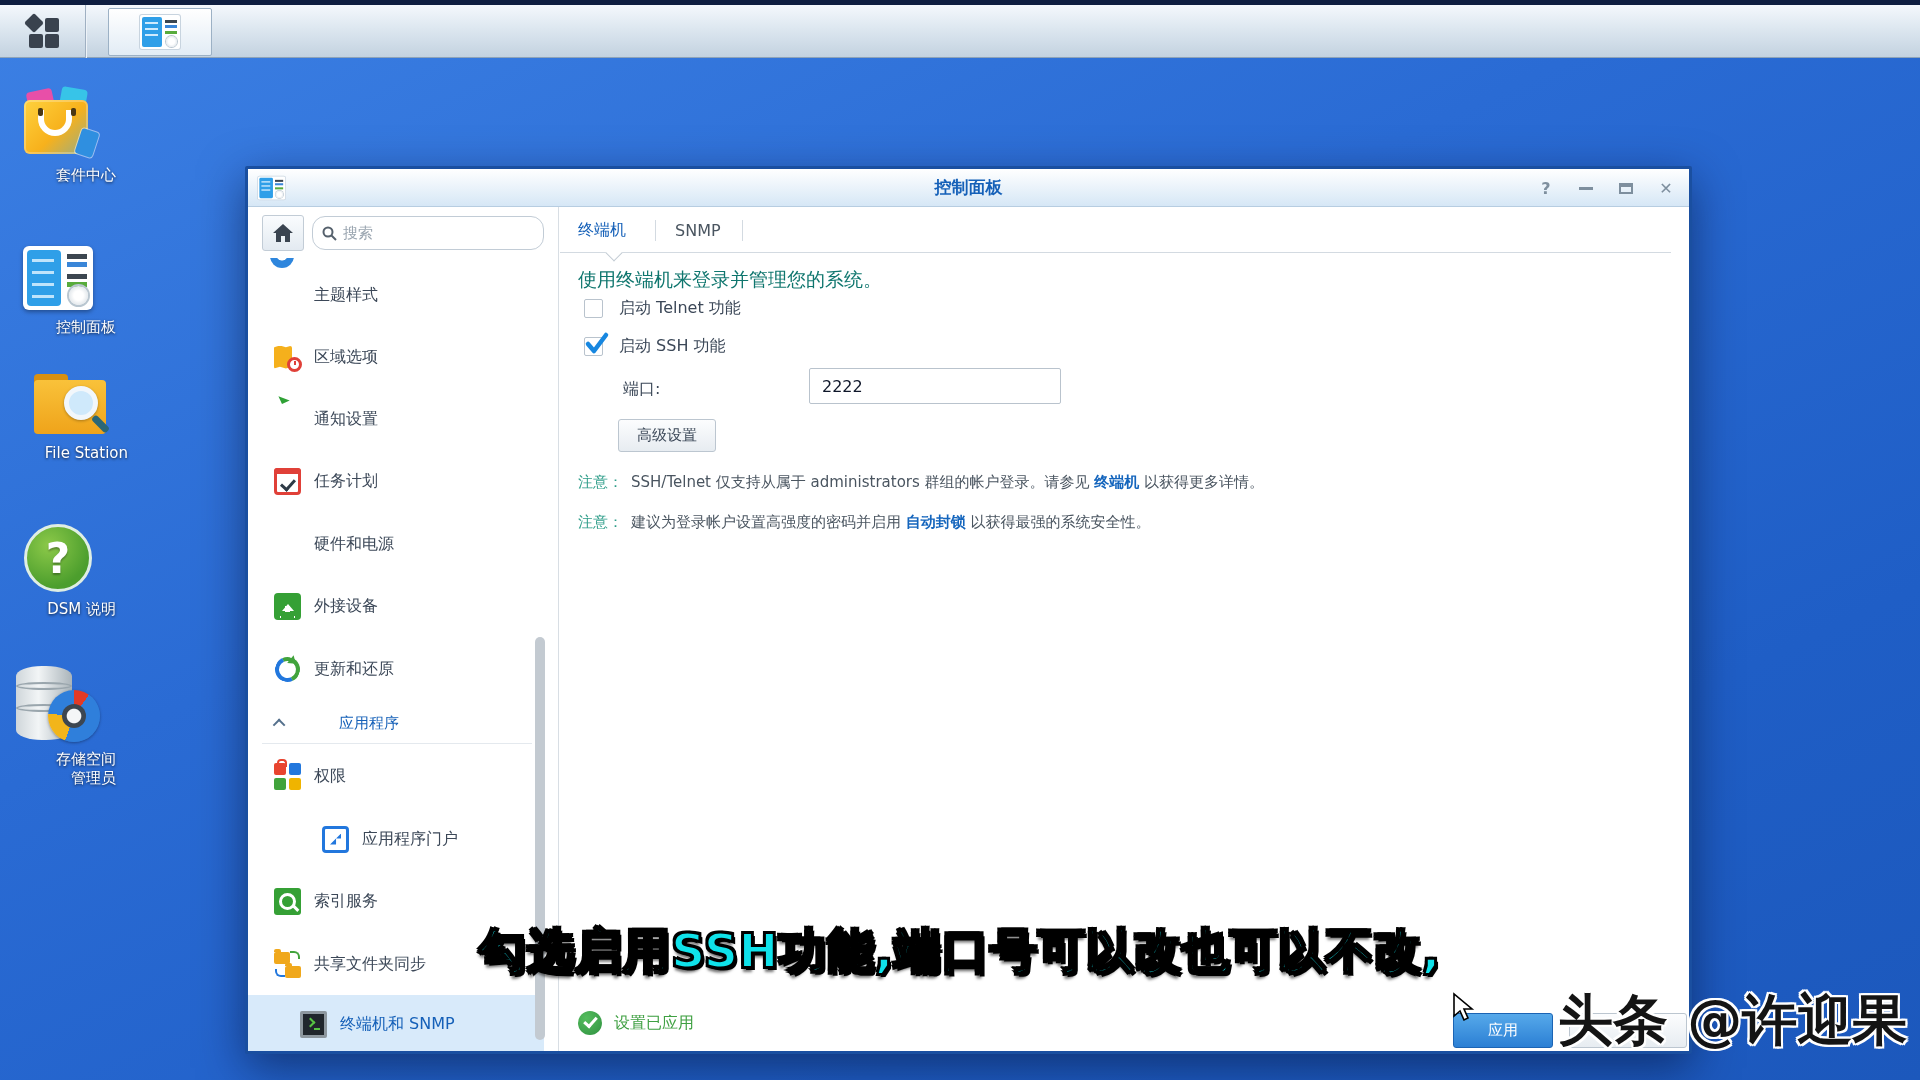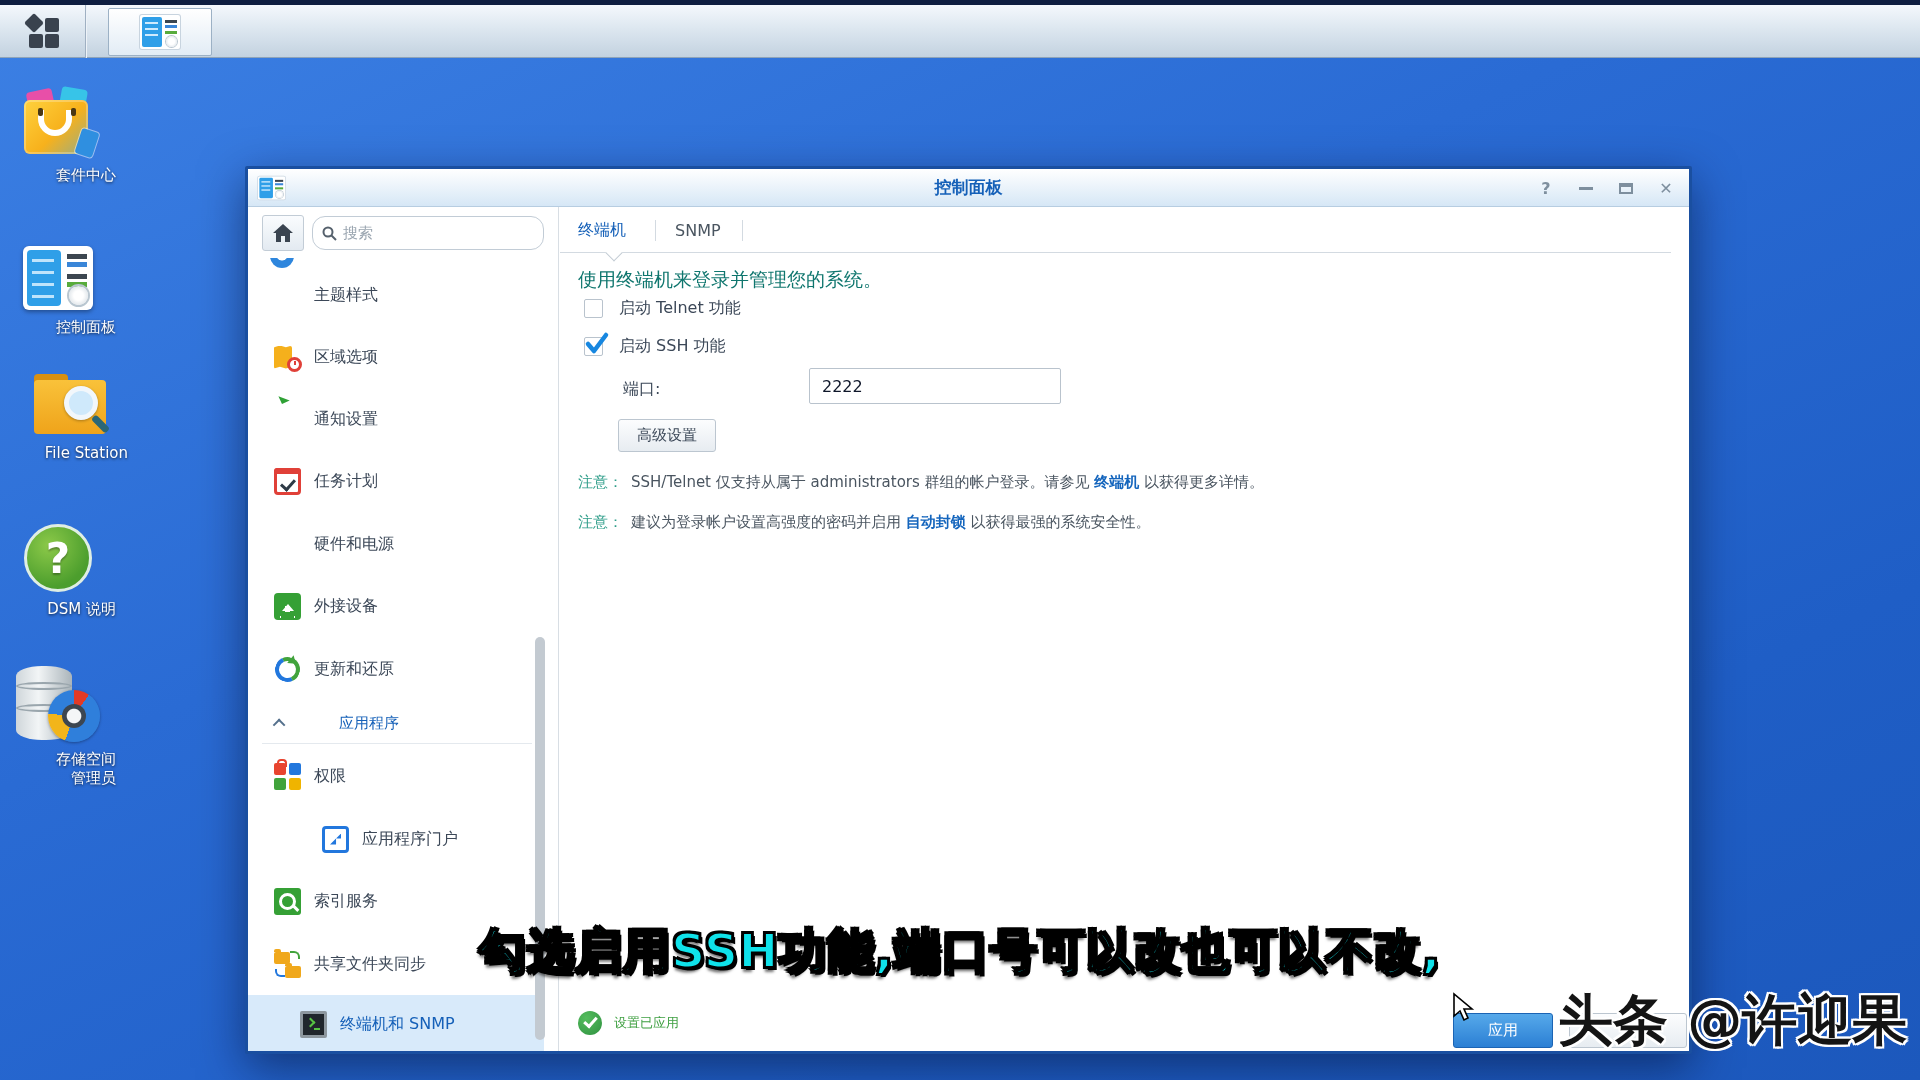--- a/index.html
+++ b/index.html
@@ -217,21 +217,21 @@
   .advbtn { position:absolute; left:58px; top:212px; width:98px; height:33px;
             background:linear-gradient(#fcfdfe,#e7ecf1); border:1px solid #bcc6d0; border-radius:3px;
             font-size:15px; color:#3c4858; cursor:pointer; font-family:inherit; }
   .note { position:absolute; left:18px; font-size:15px; color:#4a5560; }
   .note .np { color:#2f9e8a; margin-right:8px; }
   .note a { color:#1465bd; font-weight:bold; text-decoration:none; cursor:pointer; }
   .statusrow { position:absolute; left:18px; top:804px; display:flex; align-items:center; }
   .okball { width:24px; height:24px; border-radius:50%; background:radial-gradient(circle at 35% 30%,#55bd5e,#2f9140); position:relative; }
   .okball:before { content:""; position:absolute; left:6px; top:6px; width:10px; height:5px;
                    border-left:3px solid #fff; border-bottom:3px solid #fff; transform:rotate(-48deg); }
-  .statustxt { margin-left:12px; font-size:13px; color:#3fa042; }
+  .statustxt { margin-left:12px; font-size:16px; color:#3fa042; }
   .applybtn { position:absolute; left:893px; top:806px; width:100px; height:35px;
               background:linear-gradient(#56a9ea,#2b7fd4); border:1px solid #1b64b4; border-radius:3px;
               color:#fff; font-size:15px; cursor:pointer; font-family:inherit; }
   .resetbtn { position:absolute; left:1009px; top:806px; width:118px; height:35px;
               background:linear-gradient(#fcfdfe,#e7ecf1); border:1px solid #bcc6d0; border-radius:3px; cursor:pointer; }
   .cursor { position:absolute; left:890px; top:785px; z-index:5; pointer-events:none; }
 
   
   .subtitle { position:absolute; left:50%; top:920px; transform:translateX(-50%); z-index:9;
               font-size:47px; font-weight:900; color:#0fe2ea; letter-spacing:1px; white-space:nowrap;

